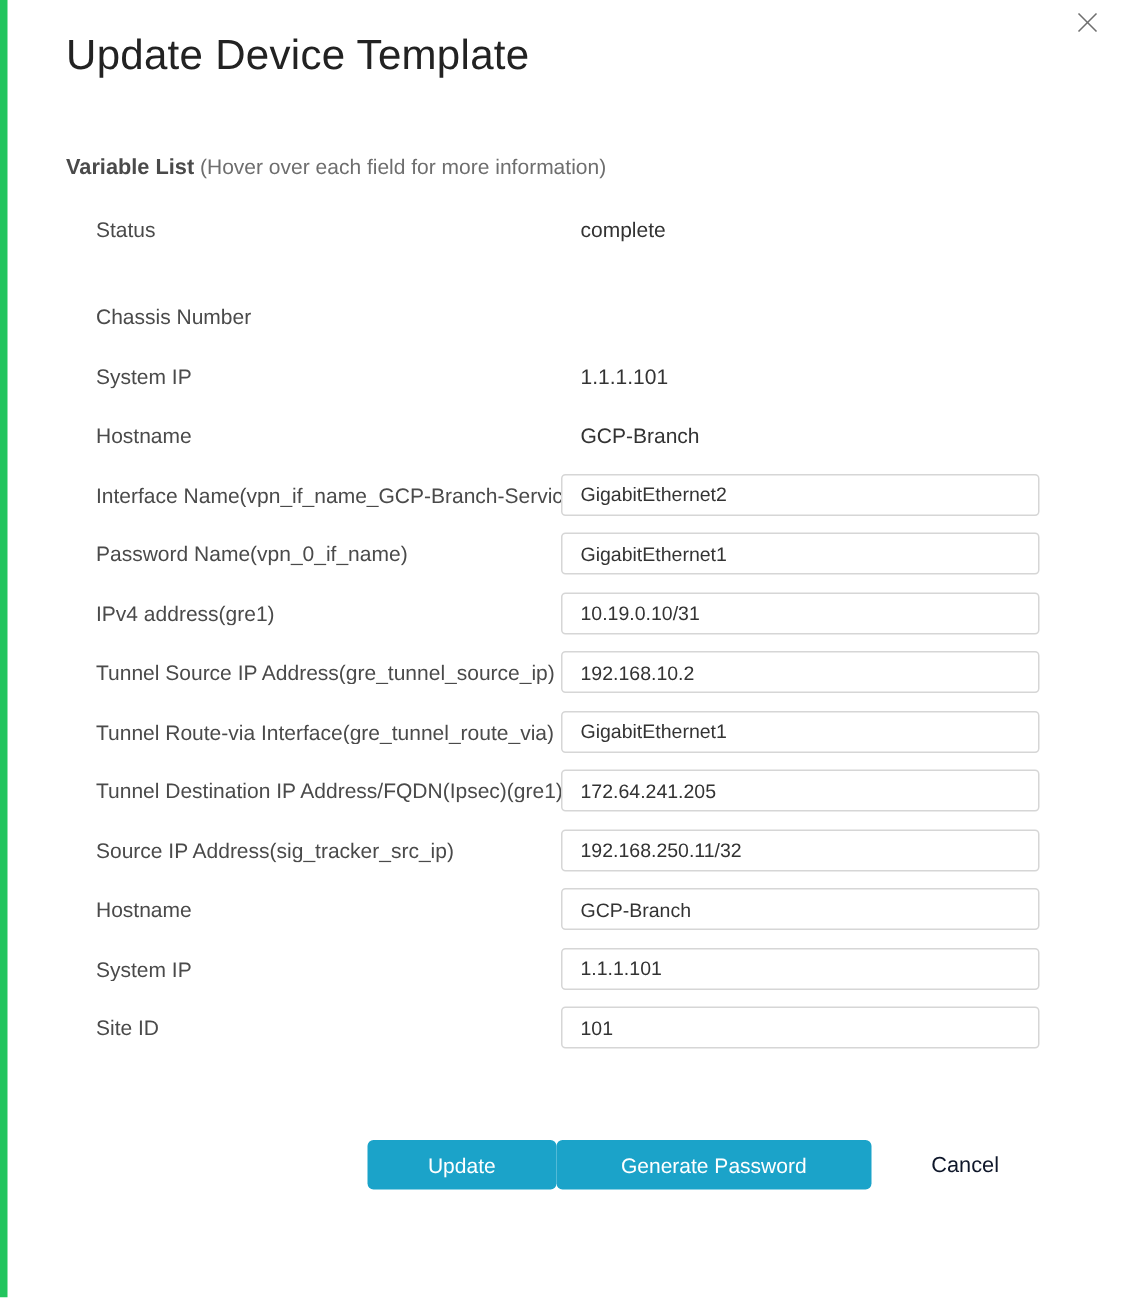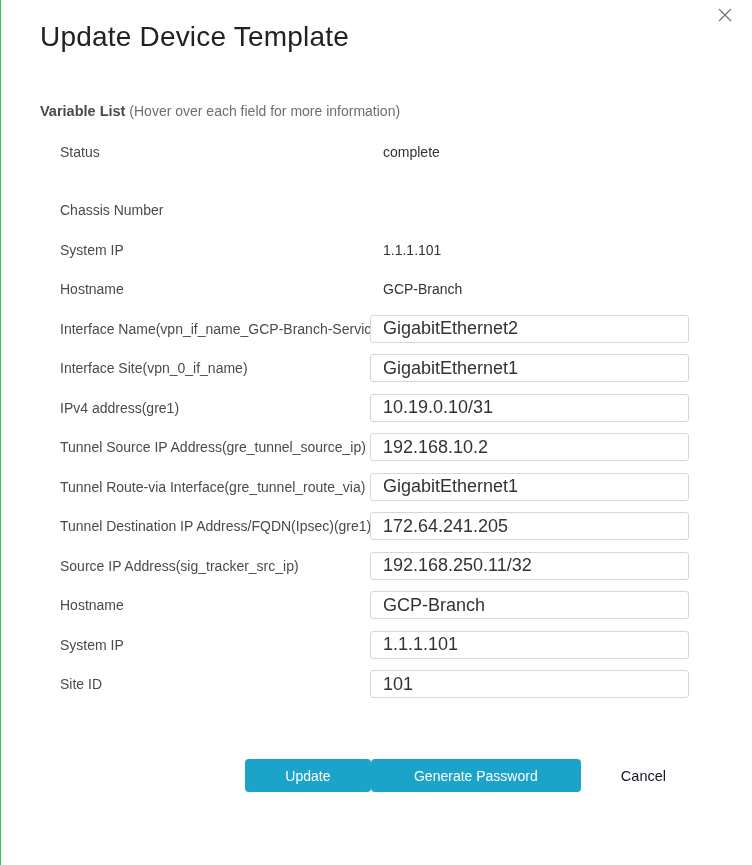--- a/index.html
+++ b/index.html
@@ -7,21 +7,21 @@
     width: 752px; height: 865px;
     background: #ffffff;
     font-family: "Liberation Sans", sans-serif;
     color: #333;
     overflow: hidden;
   }
   .modal {
     position: relative;
     width: 752px; height: 865px;
     background: #fff;
-    border-left: 1px solid #22c55e;
+    border-left: 5px solid #22c55e;
   }
   .close-btn {
     position: absolute;
     top: 6px; right: 18px;
     width: 18px; height: 18px;
     cursor: pointer;
     display: flex; align-items: center; justify-content: center;
   }
   .modal-title {
     padding: 20px 0 0 39px;
@@ -63,21 +63,21 @@
     font-size: 14px;
     color: #333;
     padding-left: 13px;
   }
   .row input[type="text"] {
     width: 319px;
     height: 28px;
     border: 1px solid #d6d6d6;
     border-radius: 3px;
     padding: 0 12px;
-    font-size: 18px;
+    font-size: 13px;
     font-family: "Liberation Sans", sans-serif;
     color: #333;
     background: #fff;
     outline: none;
   }
   .footer {
     margin-top: 55px;
     display: flex;
     align-items: center;
     padding-left: 22px;
@@ -144,21 +144,21 @@
       <div class="row-value">GCP-Branch</div>
     </div>
 
     <div class="row">
       <div class="row-label">Interface Name(vpn_if_name_GCP-Branch-Service-</div>
       <input type="text" value="GigabitEthernet2" style="">
     </div>
 
 
     <div class="row">
-      <div class="row-label">Interface Site(vpn_0_if_name)</div>
+      <div class="row-label">Password Name(vpn_0_if_name)</div>
       <input type="text" value="GigabitEthernet1" style="">
     </div>
 
     <div class="row">
       <div class="row-label">IPv4 address(gre1)</div>
       <input type="text" value="10.19.0.10/31" style="">
     </div>
 
     <div class="row">
       <div class="row-label">Tunnel Source IP Address(gre_tunnel_source_ip)</div>

